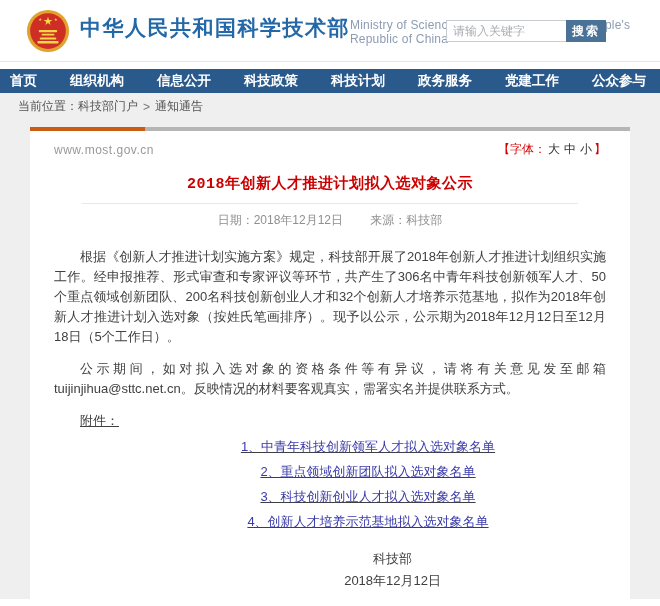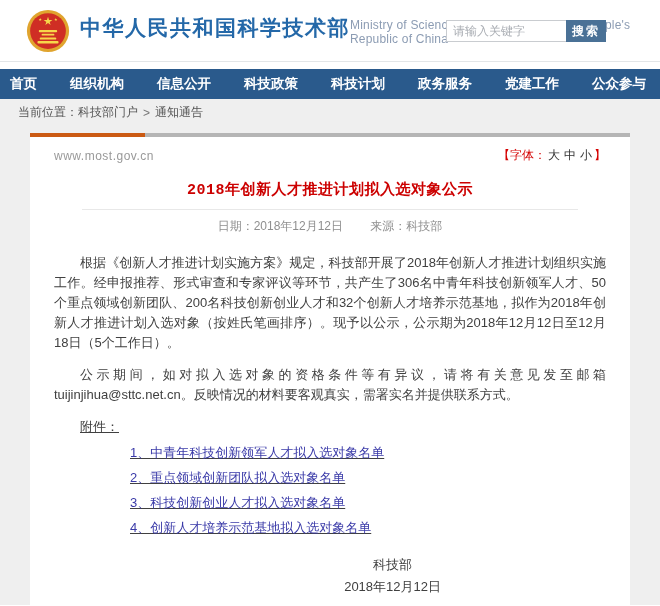--- a/index.html
+++ b/index.html
@@ -35,21 +35,21 @@
   .search-input::placeholder { color: #a9adb3; }
   .search-btn {
     width: 40px; height: 22px; background: #4a7196; color: #fff;
     font-size: 12px; font-weight: bold; border: none; cursor: pointer;
     font-family: inherit; letter-spacing: 2px;
   }
 
   
   .nav-gap { height: 7px; background: #fff; }
   .main-nav {
-    height: 30px; background: #2a5a8c;
+    height: 24px; background: #2a5a8c;
     display: flex; align-items: center; justify-content: space-between;
     padding: 0 40px 0 10px;
     gap: 33px;
   }
   .nav-item {
     color: #fff; font-size: 13.5px; font-weight: bold;
     text-decoration: none; white-space: nowrap; cursor: pointer;
   }
 
   
@@ -81,21 +81,21 @@
   .article-meta { text-align: center; color: #8f8f8f; font-size: 12px; padding: 8px 0 10px; }
   .article-meta span { margin: 0 12px; }
 
   .article-body p {
     font-size: 13px; color: #404040; line-height: 20px;
     text-indent: 2em; text-align: justify; margin: 8px 0 12px;
   }
 
   .attachments { margin-top: 8px; font-size: 13px; color: #404040; text-decoration: underline; }
   .attach-label { padding-left: 2em; line-height: 20px; }
-  .attach-list { margin-top: 6px; }
+  .attach-list { margin-top: 6px; text-align: center; }
   .attach-list a {
     display: block; margin: 5px 0 5px 76px; line-height: 20px;
     color: #3a3aa8; text-decoration: none; cursor: pointer; font-size: 13px;
   }
 
   .signature {
     width: max-content; margin: 16px 165px 0 auto; text-align: center;
     font-size: 13px; color: #404040; line-height: 22px;
   }
 </style>

